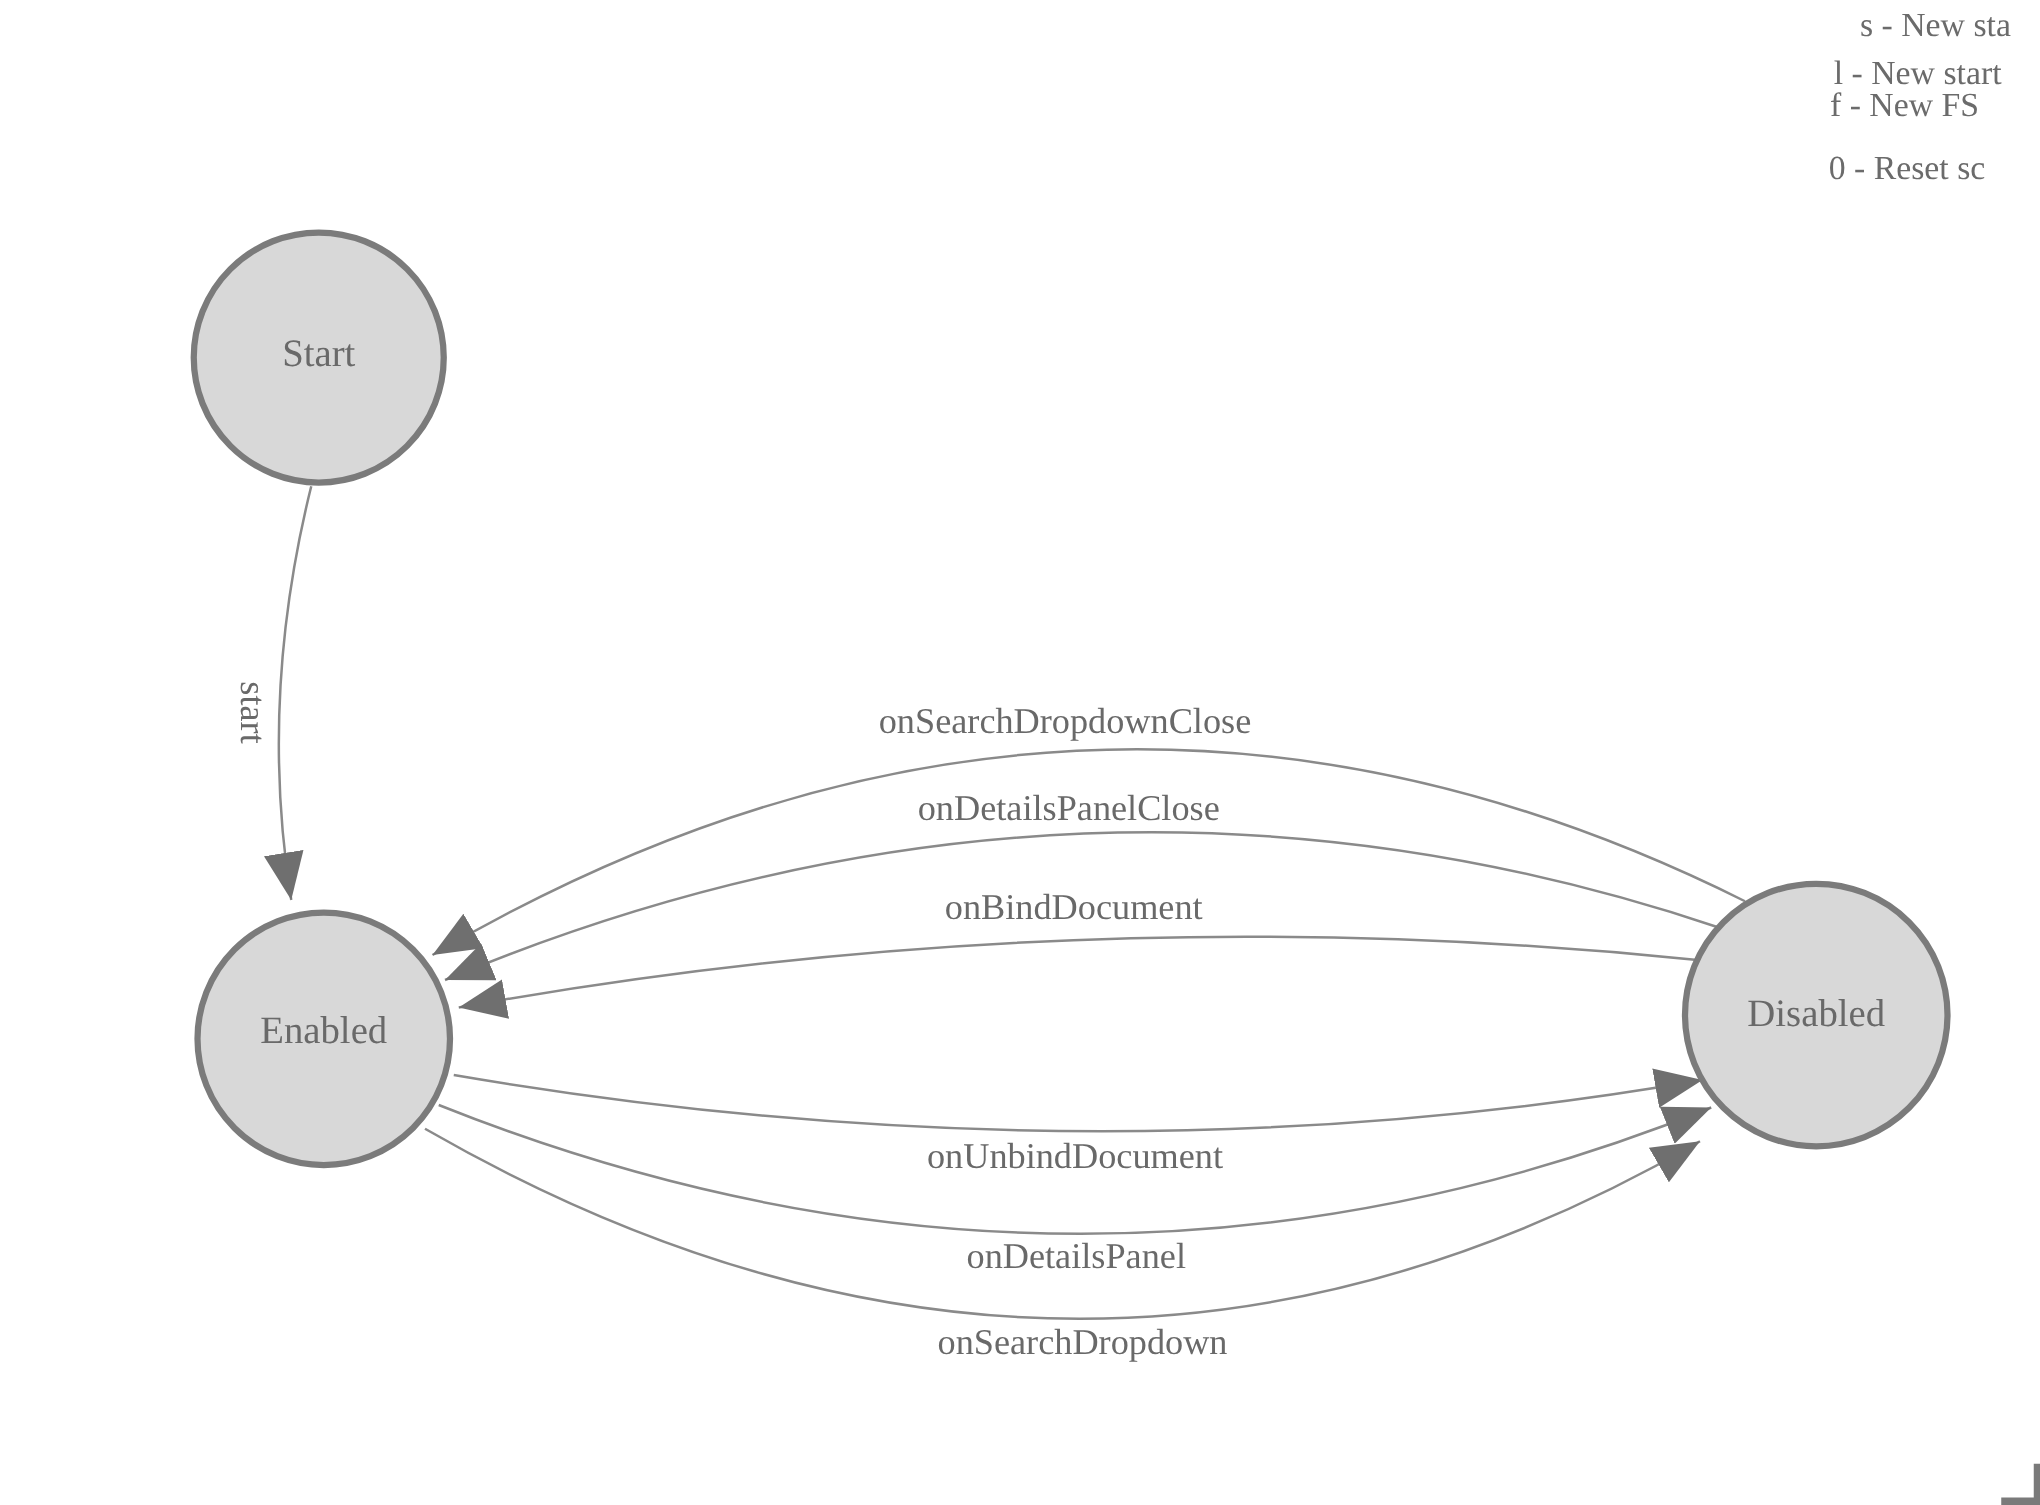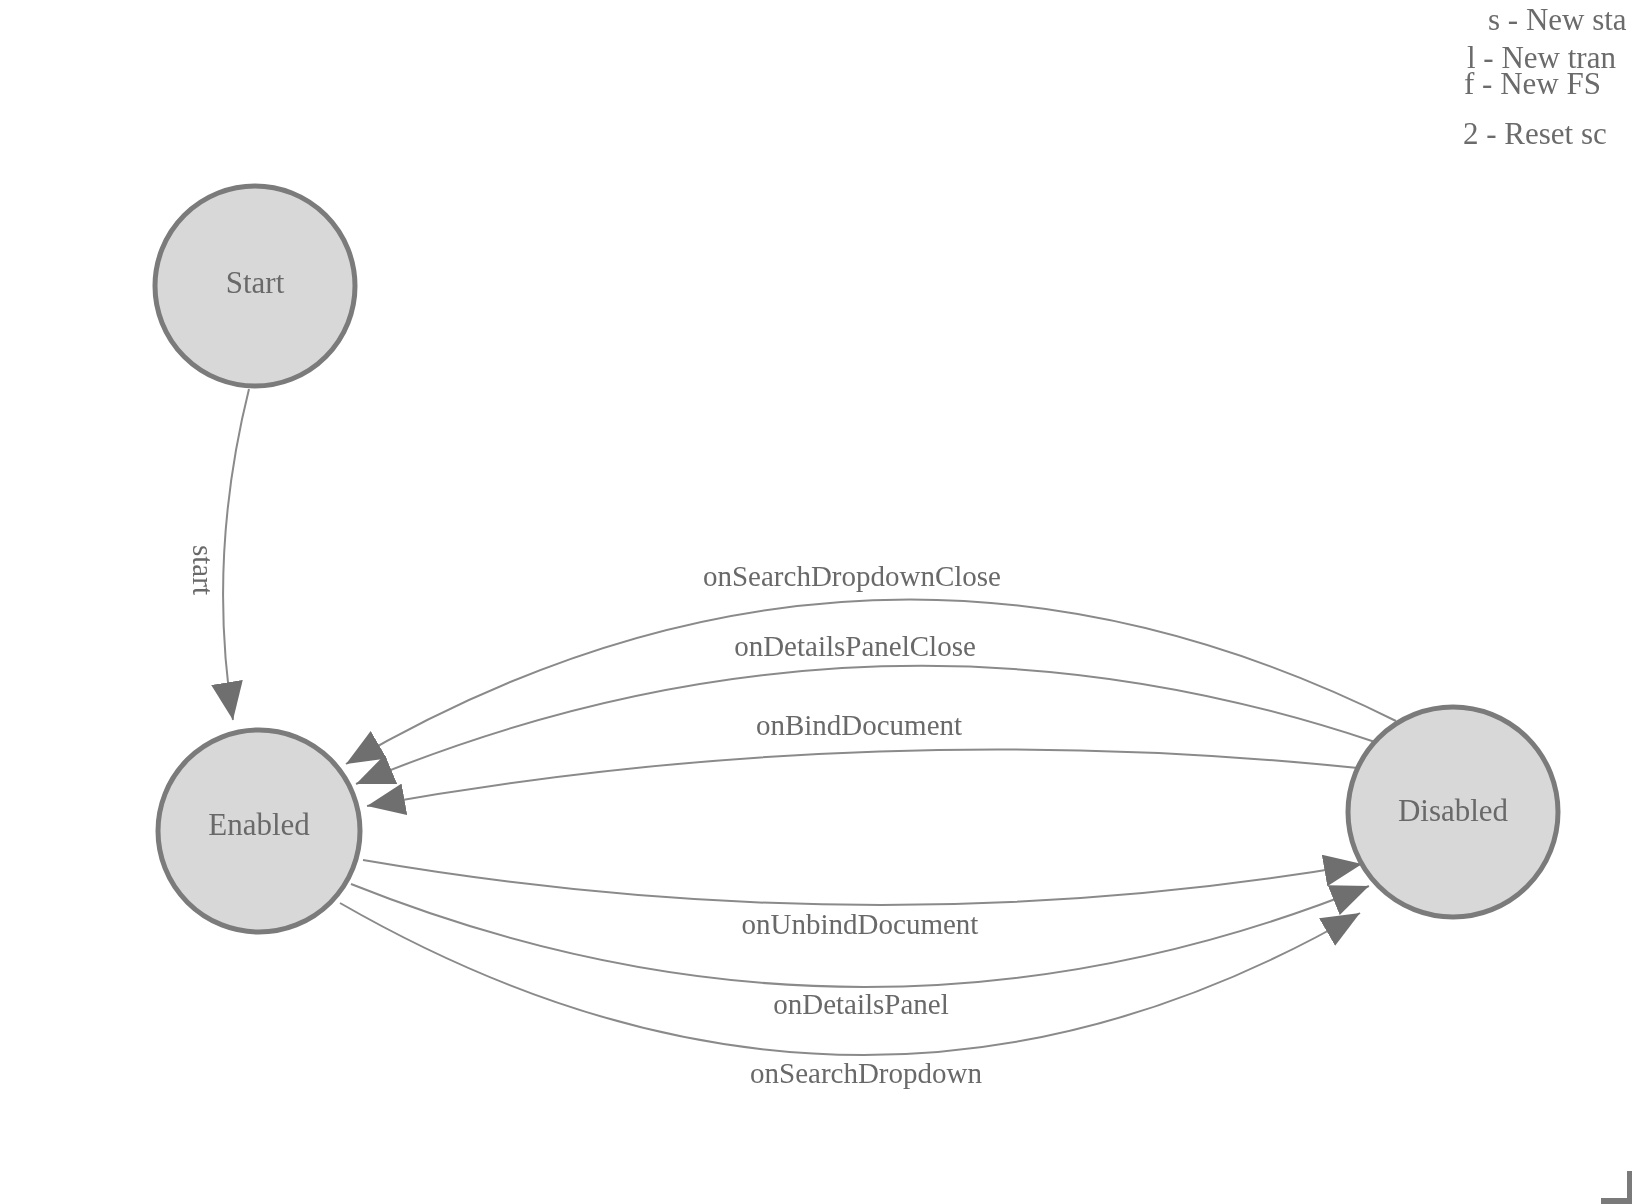--- a/index.html
+++ b/index.html
@@ -36,21 +36,21 @@
   }
   .edge-label {
     fill: #696969;
     font-size: 29px;
     text-anchor: middle;
   }
   .corner-mark { fill: #7a7a7a; }
   .legend-line {
     position: absolute;
     color: #6b6b6b;
-    font-size: 31px;
+    font-size: 27px;
     line-height: 32px;
     white-space: nowrap;
   }
 </style>
 </head>
 <body>
 
 <div class="stage">
 
   <svg width="1632" height="1204" viewBox="0 0 1632 1204">
@@ -92,18 +92,18 @@
     </g>
 
     <g>
       <rect class="corner-mark" x="1627" y="1171" width="5" height="33"></rect>
       <rect class="corner-mark" x="1601" y="1198" width="31" height="6"></rect>
     </g>
   </svg>
 
   <div>
     <div class="legend-line" style="left:1488px; top:4px;">s - New sta</div>
-    <div class="legend-line" style="left:1467px; top:42px;">l - New tran</div>
+    <div class="legend-line" style="left:1467px; top:42px;">l - New start</div>
     <div class="legend-line" style="left:1464px; top:68px;">f - New FS</div>
-    <div class="legend-line" style="left:1463px; top:118px;">2 - Reset sc</div>
+    <div class="legend-line" style="left:1463px; top:118px;">0 - Reset sc</div>
   </div>
 
 </div>
 
 </body></html>

